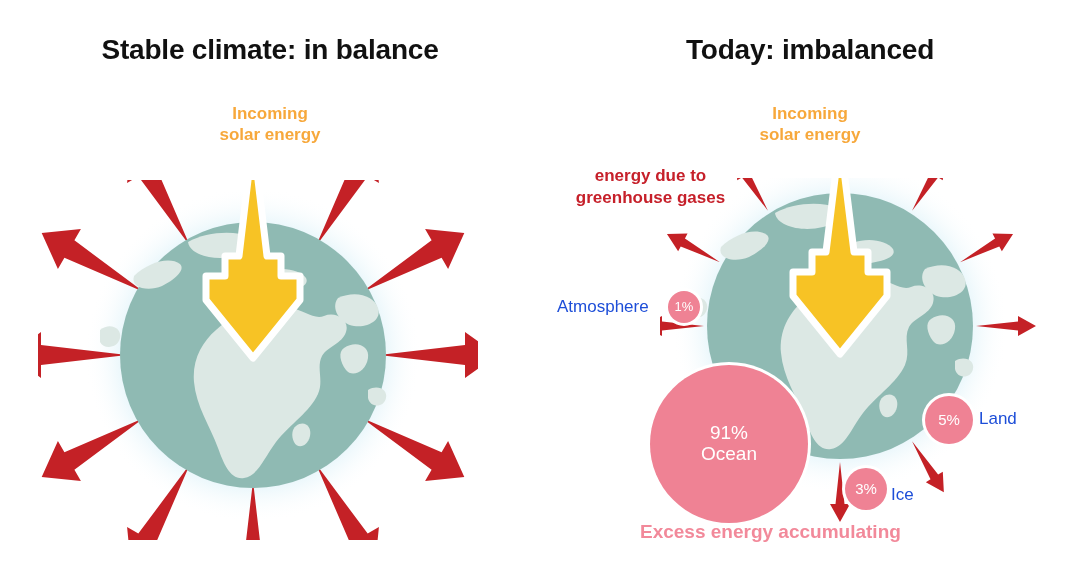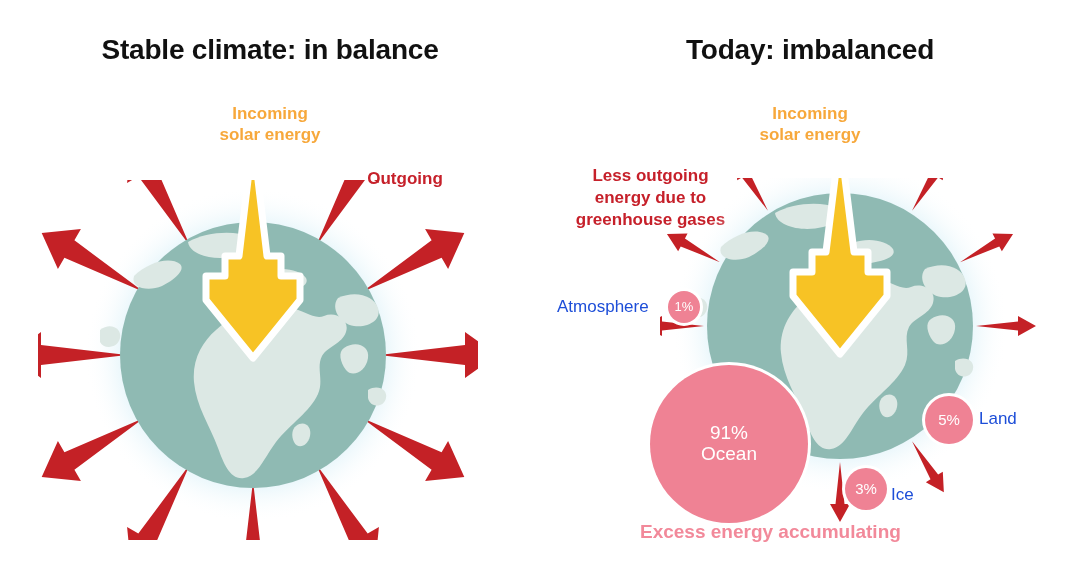--- a/index.html
+++ b/index.html
@@ -134,21 +134,20 @@
   <div class="panel" id="panel-left">
 
     <div class="panel-title" id="title-left">Stable climate: in balance</div>
 
     <div class="solar-label" style="left:120px; top:80px;">
       <div>Incoming</div>
       <div>solar energy</div>
     </div>
 
     <div class="outgoing-label" style="left:330px; top:168px; width:150px;">
-      <div>Outgoing</div>
     </div>
 
     <div class="globe-wrap" style="left:38px; top:180px;">
       <svg class="globe-svg" width="440" height="360" viewBox="0 0 440 360">
         <defs>
           <radialGradient id="glowL" cx="50%" cy="50%" r="50%">
             <stop offset="0%" stop-color="#BFE6F2" stop-opacity="0.95"></stop>
             <stop offset="62%" stop-color="#BFE6F2" stop-opacity="0.85"></stop>
             <stop offset="78%" stop-color="#D8F0F8" stop-opacity="0.55"></stop>
             <stop offset="100%" stop-color="#FFFFFF" stop-opacity="0"></stop>
@@ -225,21 +224,20 @@
   <div class="panel" id="panel-right">
 
     <div class="panel-title" id="title-right">Today: imbalanced</div>
 
     <div class="solar-label" style="left:120px; top:80px;">
       <div>Incoming</div>
       <div>solar energy</div>
     </div>
 
     <div class="outgoing-label" style="left:-12px; top:165px; width:245px;">
-      <div>Less outgoing</div>
       <div>energy due to</div>
       <div>greenhouse gases</div>
     </div>
 
     <div class="globe-wrap" style="left:120px; top:178px;">
       <svg class="globe-svg" width="400" height="370" viewBox="0 0 400 370">
         <defs>
           <radialGradient id="glowR" cx="50%" cy="50%" r="50%">
             <stop offset="0%" stop-color="#BFE6F2" stop-opacity="0.95"></stop>
             <stop offset="62%" stop-color="#BFE6F2" stop-opacity="0.85"></stop>

